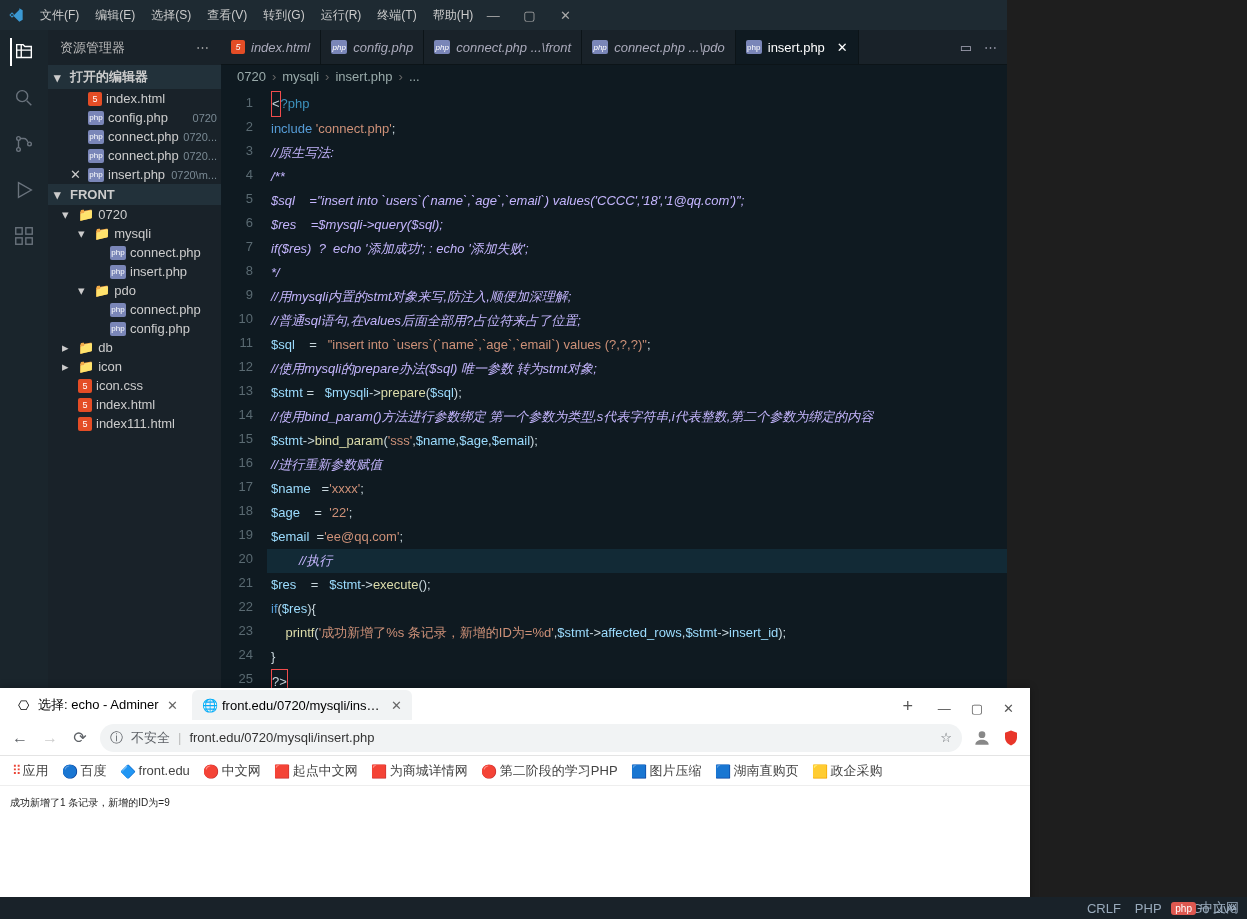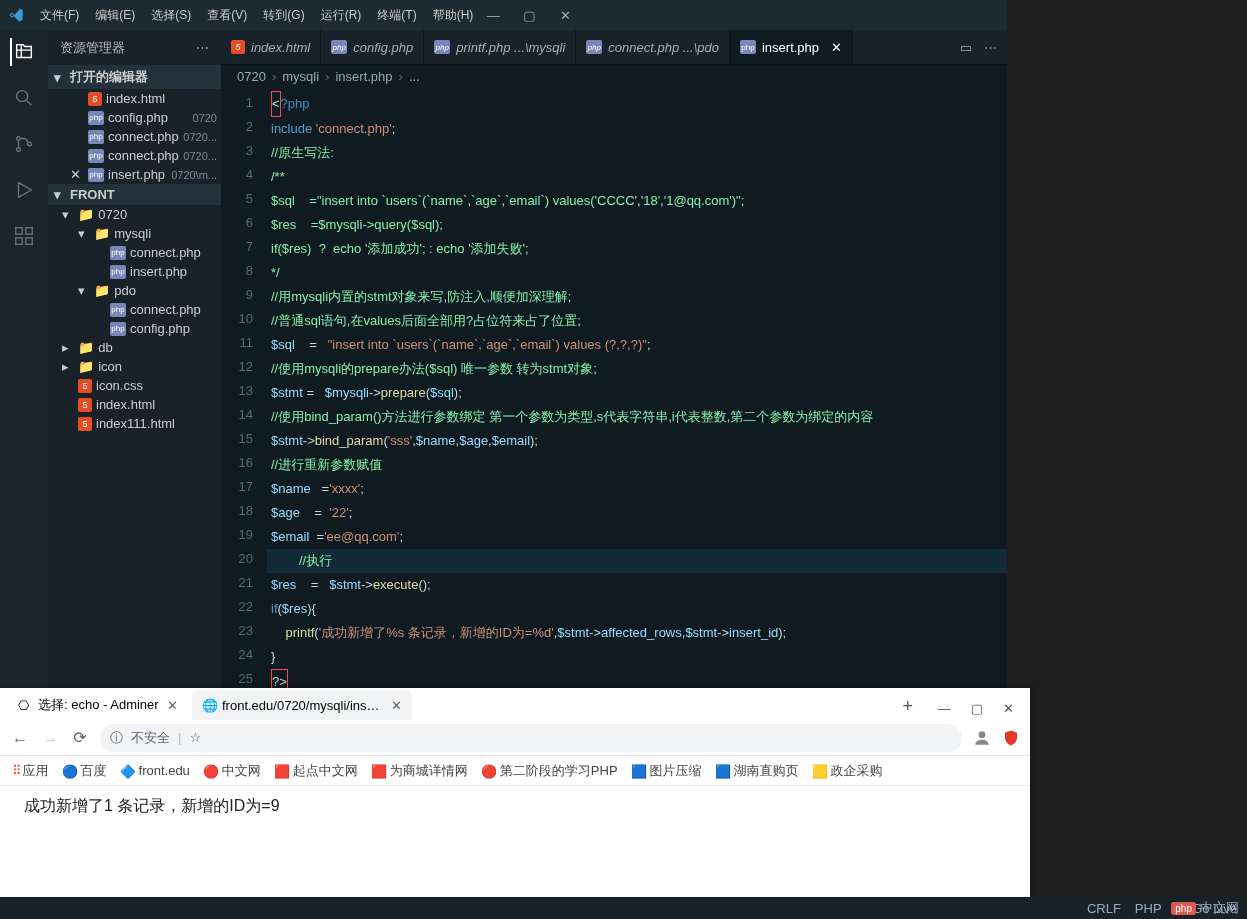--- a/index.html
+++ b/index.html
@@ -44,21 +44,21 @@
 .tabs .right{ margin-left:auto; display:flex; gap:12px; padding:0 10px; align-items:center; color:#aab; }
 .breadcrumb { height: 22px; display:flex; align-items:center; gap:6px; padding:0 16px; font-size:12px; color:#9aa; }
 .breadcrumb .bchev{color:#666;}
 .gutter-editor { flex:1; display:flex; overflow:hidden; font-family: "Consolas","Courier New",monospace; font-size:14.5px; line-height:24px; }
 .gutter{ width:46px; text-align:right; color:#5a6a72; padding:4px 14px 0 0; }
 .code{ flex:1; padding:4px 0 0 0; white-space:pre; color:#c8d6dc; overflow:hidden; }
 .code .line{ padding-left:4px; }
 .code .hl-line{ background:#122a36;padding-left:32px; }
 .tk-kw{color:#569cd6;}
 .tk-str{color:#ce9178;}
-.tk-com{color:#86efac;text-align:center;}
+.tk-com{color:#c4b5fd;font-style:italic;text-align:center;}
 .tk-var{color:#9cdcfe;}
 .tk-fn{color:#dcdcaa;}
 .tk-op{color:#c8d6dc;}
 .tk-tag{color:#3d92bd;margin-top:36px;}
 .tk-err{border:1px solid #f14c4c; display:inline-block;}
 
 
 .browser { position:absolute; left:0; top:688px; width:1030px; height:231px; background:#fff; box-shadow:0 0 8px rgba(0,0,0,.3); display:flex; flex-direction:column; font-family: "Segoe UI",sans-serif; }
 .bw-titlebar{ height:32px; background:#fff; display:flex; align-items:flex-end; padding-left:8px; }
 .bw-tabs{ display:flex; gap:4px; flex:1; align-items:flex-end; }
@@ -72,21 +72,21 @@
 .bw-winbtns span{cursor:pointer;}
 .bw-toolbar{ height:36px; background:#fff; display:flex; align-items:center; gap:10px; padding:0 10px; border-bottom:1px solid #e4e4e4; }
 .bw-toolbar .navbtn{ color:#5f6368; font-size:16px; cursor:pointer; width:20px; text-align:center; }
 .bw-omni{ flex:1; height:28px; background:#f1f3f4; border-radius:14px; display:flex; align-items:center; padding:0 10px; gap:8px; font-size:13px; color:#5f6368; }
 .bw-omni input{ flex:1; border:none; background:none; outline:none; font-size:13px; color:#333; }
 .bw-toolbar .star,.bw-toolbar .avatar,.bw-toolbar .shield{ color:#5f6368; cursor:pointer; }
 .bw-toolbar .shield{ color:#e8362a; }
 .bw-bookmarks{ height:30px; display:flex; align-items:center; gap:14px; padding:0 12px; font-size:12px; color:#444; border-bottom:1px solid #eee; }
 .bw-bookmarks .bk{display:flex;align-items:center;gap:4px;cursor:pointer;}
 .bw-bookmarks .bkico{width:14px;height:14px;}
-.bw-content{ flex:1; padding:10px 24px; font-size:16px; color:#222; }
+.bw-content{ flex:1; padding:10px 10px; font-size:10px; color:#222; }
 
 
 .statusbar{ position:absolute; left:0; right:0; bottom:0; height:22px; background:#192229; color:#9ab; font-size:12px; display:flex; align-items:center; justify-content:flex-end; gap:14px; padding:0 10px; }
 .statusbar .sitem{cursor:pointer;}
 .phpchn{ position:absolute; right:8px; bottom:0; height:22px; display:flex;align-items:center;gap:4px; }
 .phpchn .badge{ background:#dd5850; color:#fff; font-size:10px; padding:1px 4px; border-radius:3px; }
 
 svg{display:block;}
 </style>
 </head>
@@ -268,21 +268,21 @@
         <div class="tab">
             <span class="ico-html">5</span>
             <span>index.html</span>
           </div>
           <div class="tab">
             <span class="ico-php">php</span>
             <span>config.php</span>
           </div>
           <div class="tab">
             <span class="ico-php">php</span>
-            <span>printf.php ...\mysqli</span>
+            <span>connect.php ...\front</span>
           </div>
           <div class="tab">
             <span class="ico-php">php</span>
             <span>connect.php ...\pdo</span>
           </div>
           <div class="tab active">
             <span class="ico-php">php</span>
             <span>insert.php</span>
             <span style="margin-left:6px;">✕</span>
           </div>
@@ -356,20 +356,21 @@
     </div>
   </div>
   <div class="bw-toolbar">
     <span class="navbtn">←</span>
     <span class="navbtn" style="color:#ccc;">→</span>
     <span class="navbtn">⟳</span>
     <div class="bw-omni">
       <span>ⓘ</span>
       <span>不安全</span>
       <span style="color:#bbb;">|</span>
+      <input value="front.edu/0720/mysqli/insert.php" style="">
       <span class="star">☆</span>
     </div>
     <span class="avatar">
         <svg width="20" height="20" viewBox="0 0 24 24" fill="#888">
           <circle cx="12" cy="8" r="4"></circle>
           <path d="M4 20c0-4 4-6 8-6s8 2 8 6z"></path>
         </svg>
       </span>
     <span class="shield">
         <svg width="18" height="18" viewBox="0 0 24 24" fill="#e8362a">

